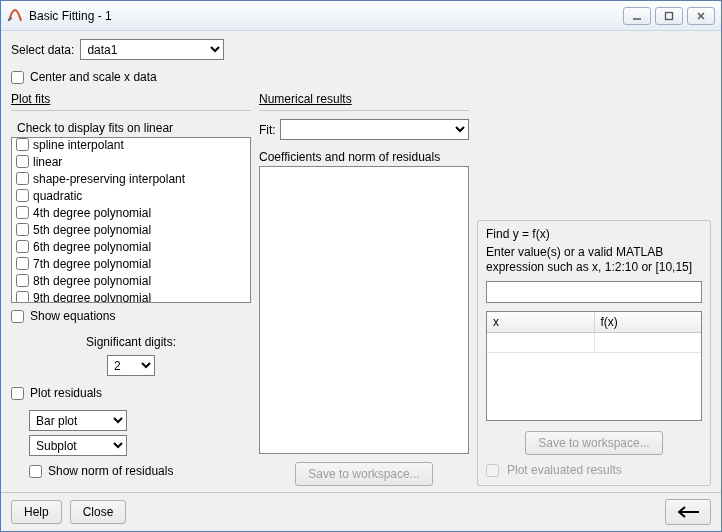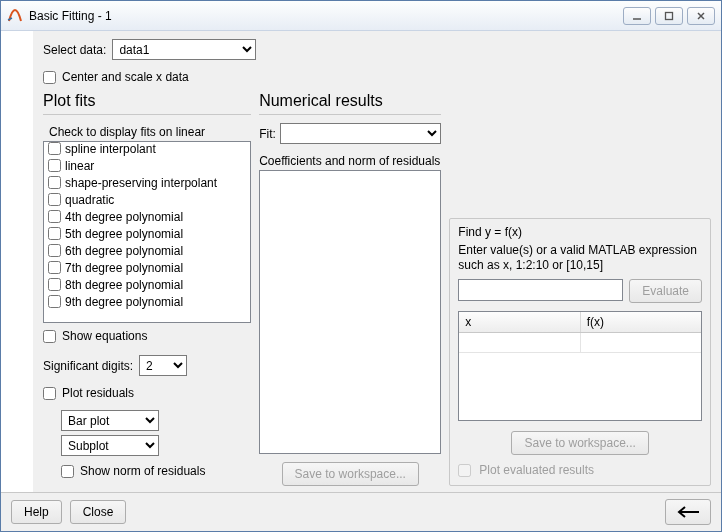--- a/index.html
+++ b/index.html
@@ -4,38 +4,38 @@
 <style>
   * { box-sizing: border-box; }
   html, body { margin:0; padding:0; font-family: "Segoe UI", Tahoma, sans-serif; font-size:12px; color:#000; background:#fff; }
   .window { width:722px; height:532px; border:1px solid #5a7ca8; background:#fff; position:relative; display:flex; flex-direction:column; }
   .titlebar { height:30px; background:linear-gradient(#fdfefe,#e7edf5); border-bottom:1px solid #c9d4e4; display:flex; align-items:center; padding:0 6px; }
   .titlebar .logo { width:16px; height:16px; margin-right:6px; }
   .titlebar .title { flex:1; font-size:12px; color:#000; }
   .winbtns { display:flex; gap:4px; }
   .winbtn { width:28px; height:18px; border:1px solid #9dadc4; border-radius:3px; background:linear-gradient(#fdfdfd,#e5ecf4); display:flex; align-items:center; justify-content:center; font-size:11px; color:#555; cursor:default; }
   .winbtn svg { width:10px; height:10px; }
-  .content { flex:1; padding:8px 10px 6px 10px; background:#f0f0f0; display:flex; flex-direction:column; overflow:hidden;margin-left:32px; }
+  .content { flex:1; padding:8px 10px 6px 10px; background:#f0f0f0; display:flex; flex-direction:column; overflow:hidden; }
   .row-top { display:flex; align-items:center; gap:6px; margin-bottom:10px; }
   .selectbox, select { height:21px; border:1px solid #7a7a7a; background:#fff; font:inherit; padding:0 2px; }
   input[type="checkbox"] { width:13px; height:13px; margin:0 4px 0 0; vertical-align:middle; }
   .cbrow { display:flex; align-items:center; gap:2px; margin-bottom:8px; }
   .columns { flex:1; display:flex; gap:8px; min-height:0; }
   .col { display:flex; flex-direction:column; }
   .col-left { width:240px; }
   .col-mid { width:210px; }
   .col-right { flex:1; display:flex; flex-direction:column; justify-content:flex-end; }
-  .section-head { font-size:16px; margin-bottom:2px; }
+  .section-head { font-size:12px; margin-bottom:2px;text-decoration:underline; }
   .divider { height:1px; background:#c8c8c8; margin:2px 0 8px 0; }
   .subhead { margin:2px 0 2px 6px; }
   .fitscroll { border:1px solid #828790; background:#fff; height:190px; overflow-y:scroll; margin:0 0 6px 0; }
   .fititem { display:flex; height:17px; padding:0 4px; white-space:nowrap; }
   .fititem input { margin-right:4px; }
   .indent { margin-left:18px; }
-  .sigrow { display:flex; align-items:center; gap:6px; margin:4px 0 10px 0; }
+  .sigrow { display:flex; align-items:center; gap:6px; margin:4px 0 10px 0;flex-direction:column; }
   .small-select { width:48px; }
   .plotres-group { margin-top:2px; }
   .fitrow { display:flex; align-items:center; gap:4px; margin:0 0 8px 0; }
   .fitcombo { flex:1; height:21px; }
   .coefbox { border:1px solid #828790; background:#fff; flex:1; min-height:260px; margin-bottom:8px; }
   .btn { height:24px; padding:0 12px; border:1px solid #adadad; background:linear-gradient(#f6f6f6,#e8e8e8); border-radius:3px; font:inherit; color:#000; cursor:default; }
   .btn[disabled] { color:#9e9e9e; }
   .findbox { border:1px solid #c8c8c8; border-radius:2px; padding:6px 8px 8px 8px; background:#f0f0f0; }
   .findhead { margin-bottom:4px; }
   .findtxt { margin-bottom:6px; line-height:1.25; }
@@ -190,21 +190,20 @@
         </div>
       </div>
 
       <div class="col col-right">
         <div style="height:34px"></div>
         <div class="findbox">
           <div class="findhead">Find y = f(x)</div>
           <div class="findtxt">Enter value(s) or a valid MATLAB expression such as x, 1:2:10 or [10,15]</div>
           <div class="evalrow">
             <input class="evalinput" style="">
-            <button class="btn" disabled="">Evaluate</button>
           </div>
           <div class="tablewrap">
             <div class="tablehead">
               <div class="th">x</div>
               <div class="th">f(x)</div>
             </div>
             <div class="tablerow">
               <div class="td"></div>
               <div class="td"></div>
             </div>

